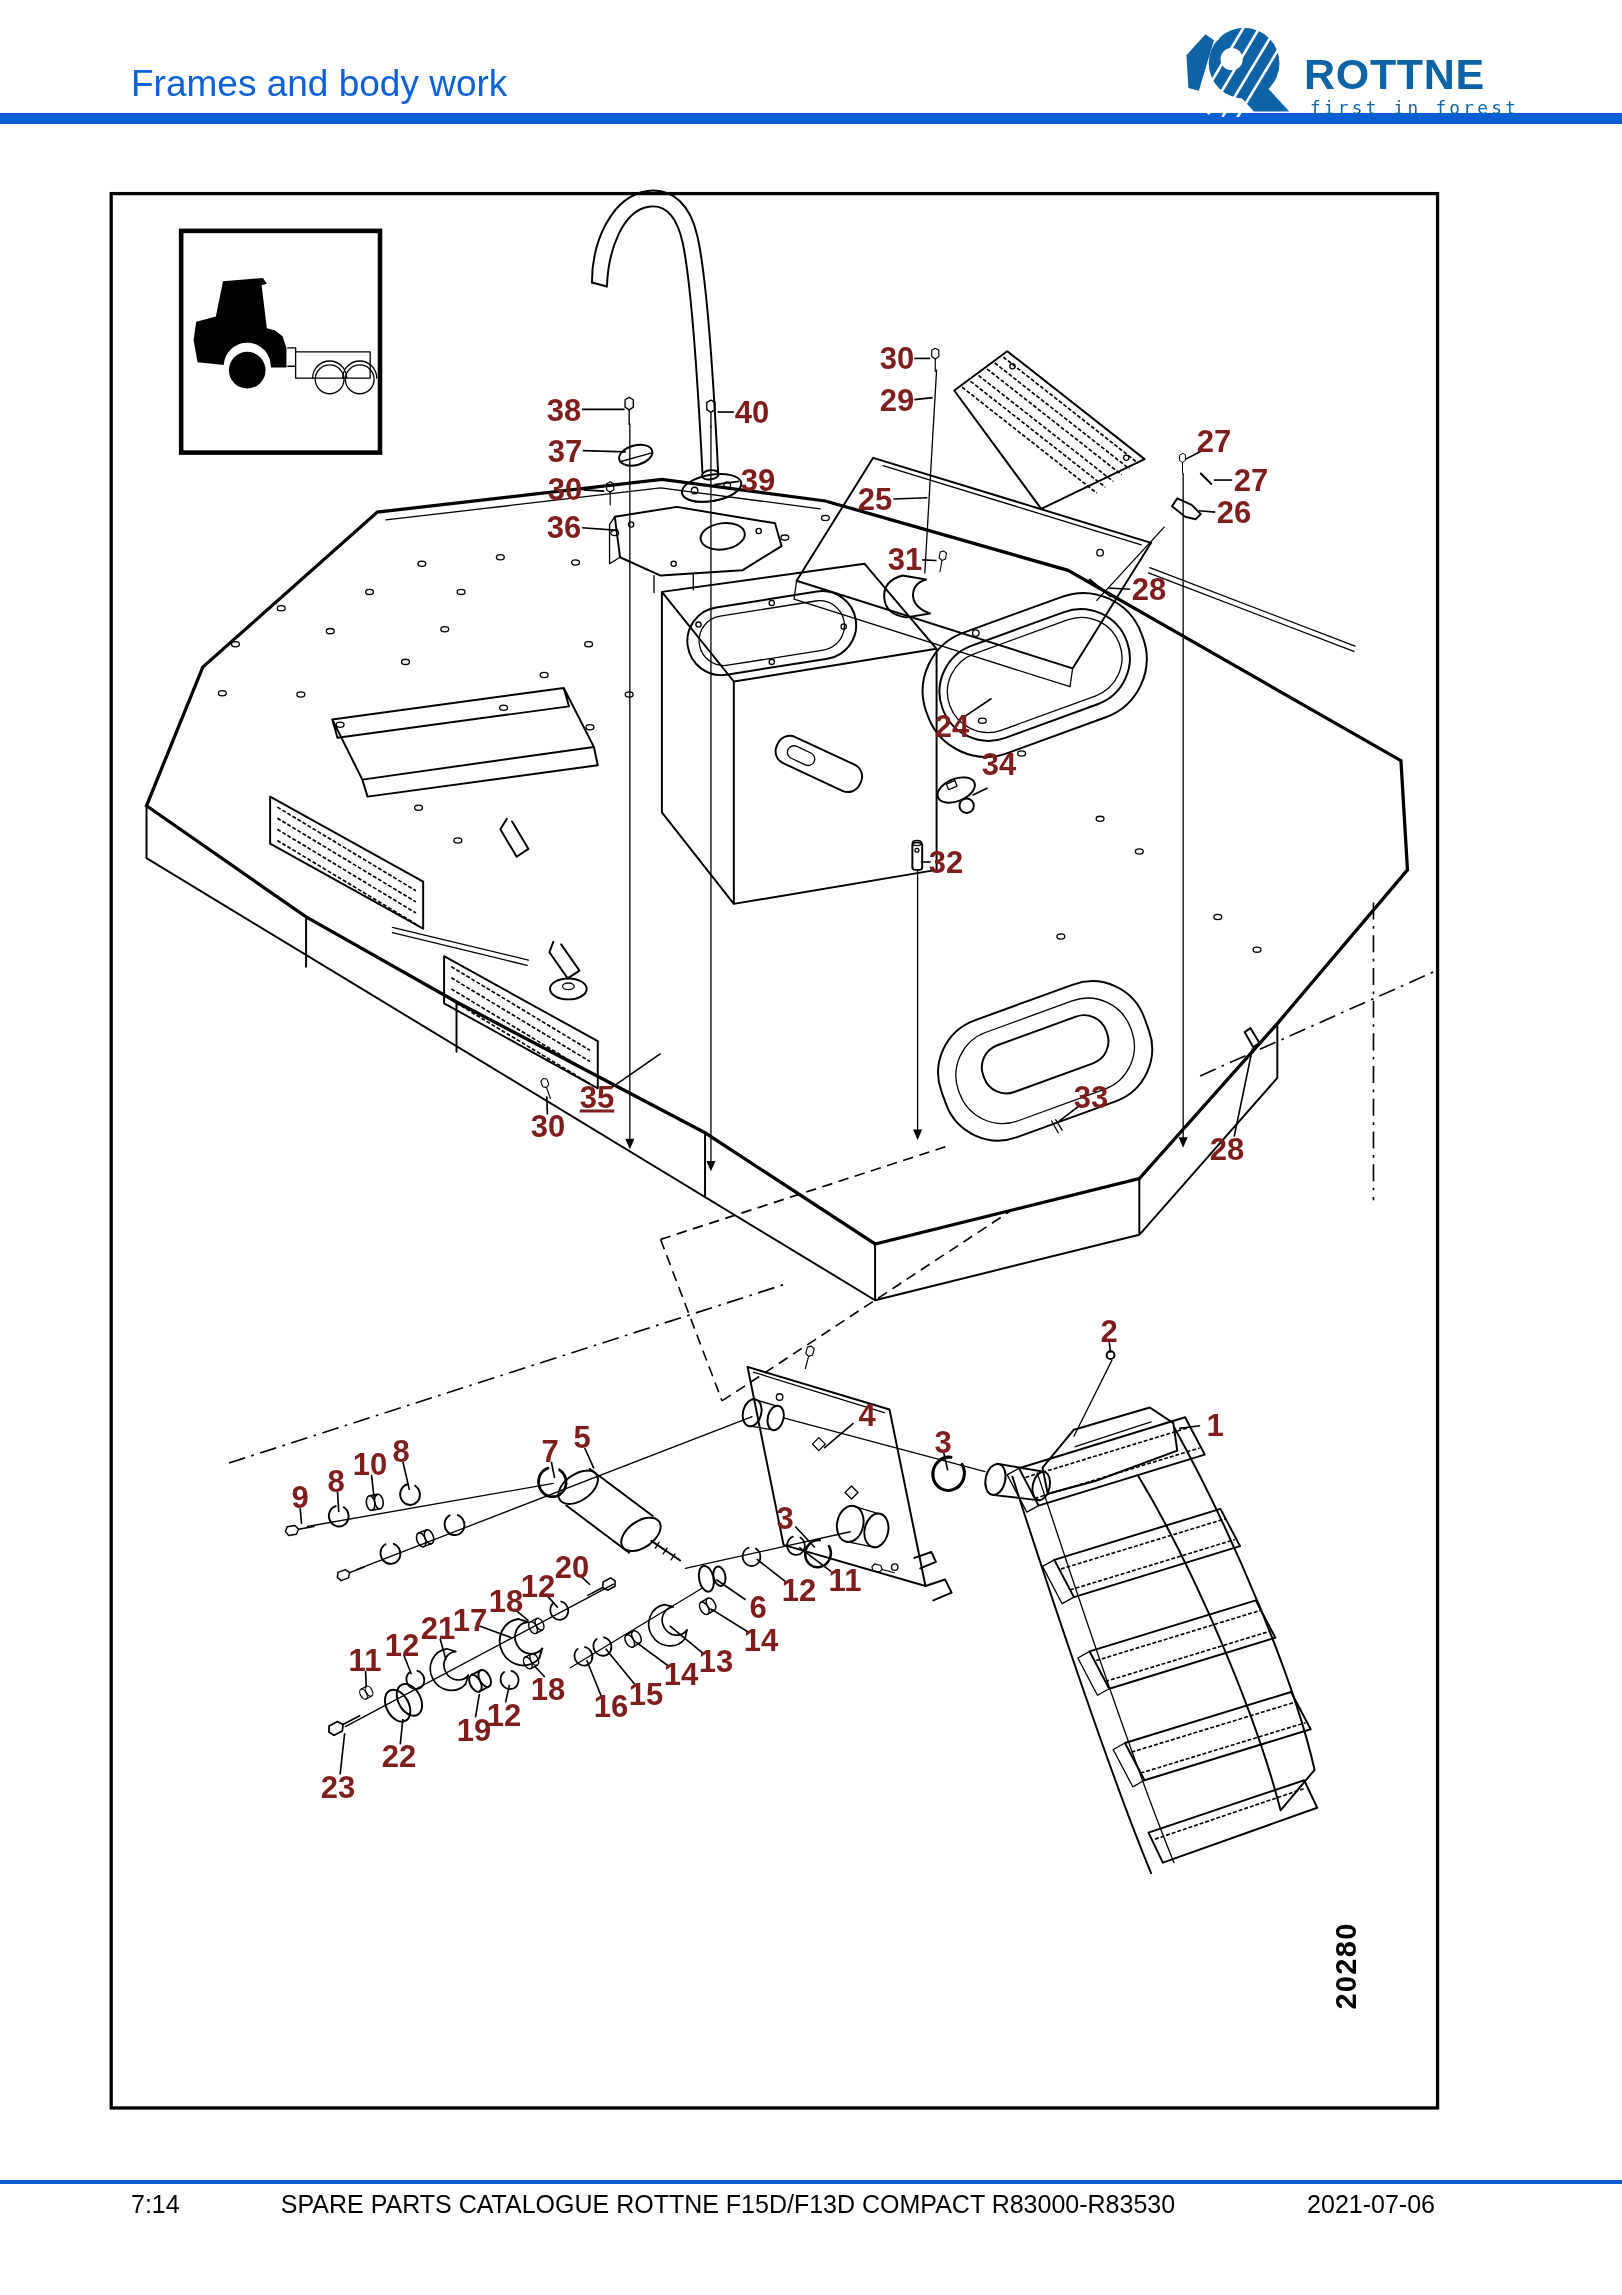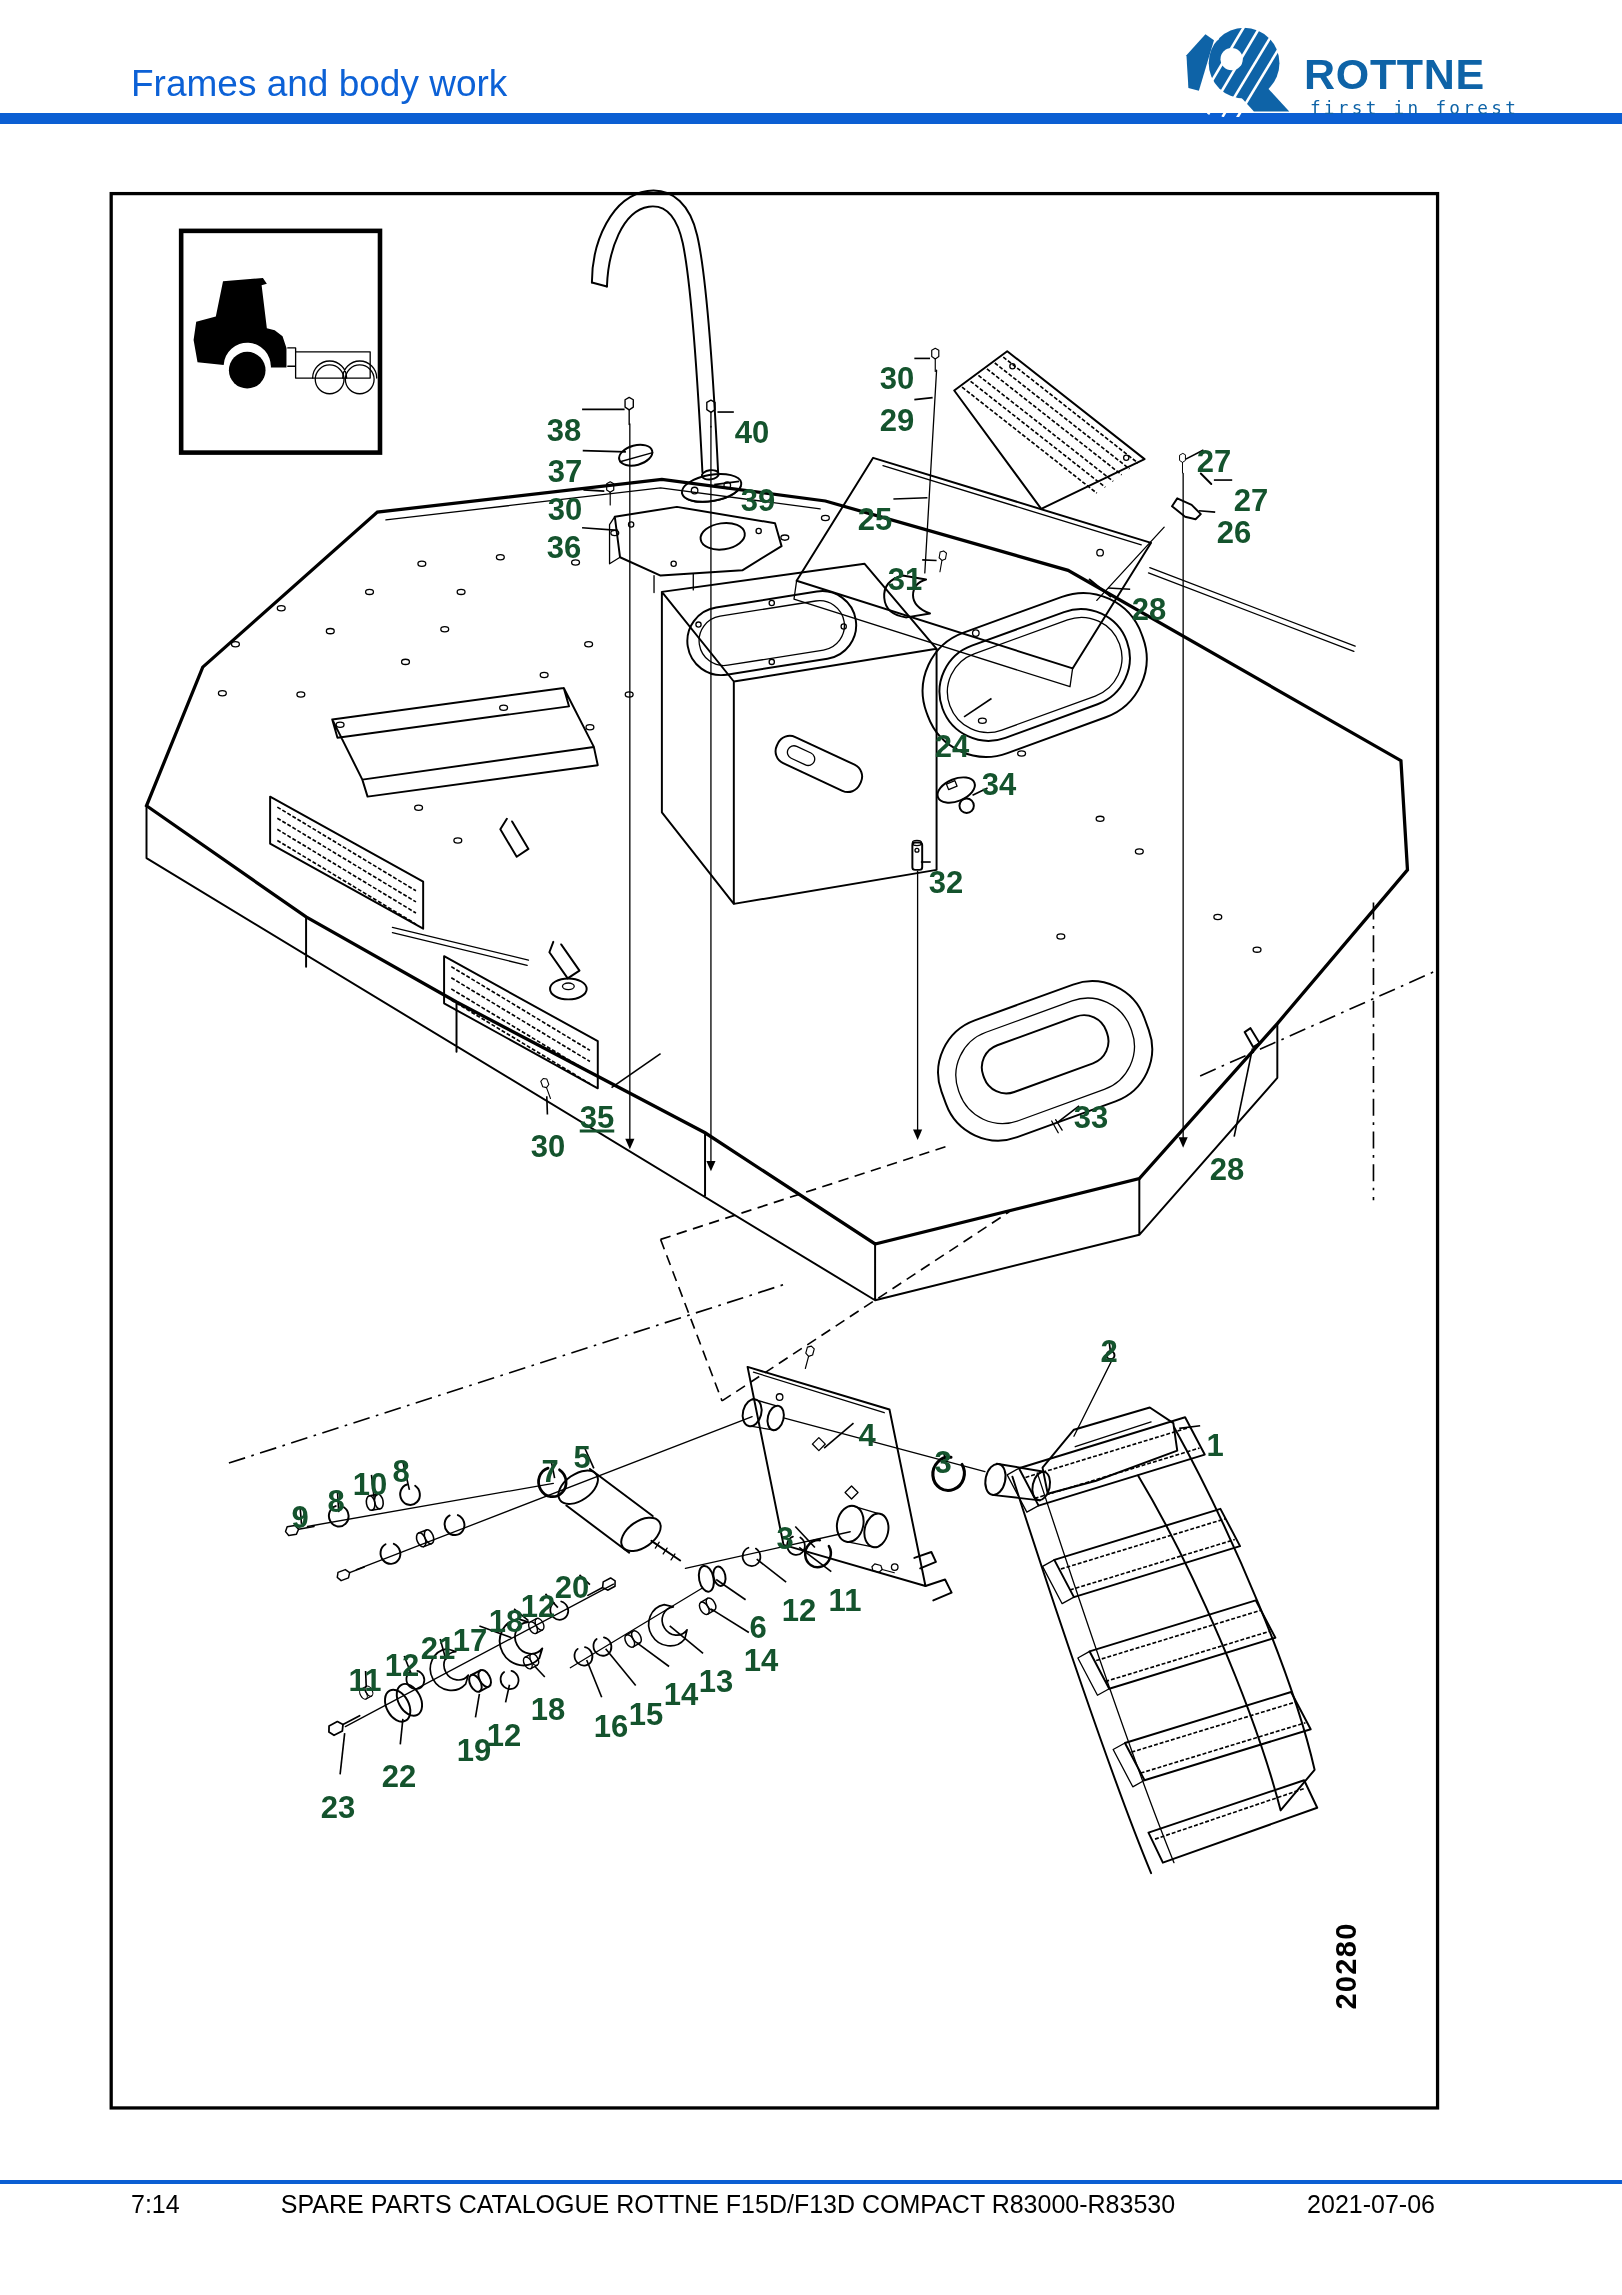--- a/index.html
+++ b/index.html
@@ -24,21 +24,21 @@
   #art *{vector-effect:none;}
   .ln{stroke:#000;fill:none;stroke-width:3;stroke-linecap:round;stroke-linejoin:round;}
   .ln2{stroke:#000;fill:none;stroke-width:2;stroke-linecap:round;stroke-linejoin:round;}
   .thick{stroke:#000;fill:none;stroke-width:5;stroke-linejoin:miter;}
   .fillb{fill:#000;stroke:none;}
   .serr{stroke:#000;fill:none;stroke-width:2.5;stroke-dasharray:6 3;}
   .dashdot{stroke:#000;fill:none;stroke-width:2.5;stroke-dasharray:26 10 4 10;}
   .dashed{stroke:#000;fill:none;stroke-width:2.5;stroke-dasharray:16 10;}
   #callout-layer{position:absolute;left:0;top:0;width:1622px;height:2295px;}
   .callout{position:absolute;transform:translate(-50%,-50%);font-size:31px;font-weight:bold;
-           color:#14532d;line-height:1;white-space:nowrap;margin-top:20px;}
+           color:#7f1d1d;line-height:1;white-space:nowrap;}
   #drawing-number{position:absolute;left:1346px;top:1966px;transform:translate(-50%,-50%) rotate(-90deg);
            font-size:29px;font-weight:bold;letter-spacing:1.3px;}
 </style>
 </head>
 <body>
 
 <div id="page">
 
   <div id="page-title" style="color: rgb(12, 97, 214);">Frames and body work</div>
   <div id="header-bar" style="background: rgb(11, 95, 211);"></div>

